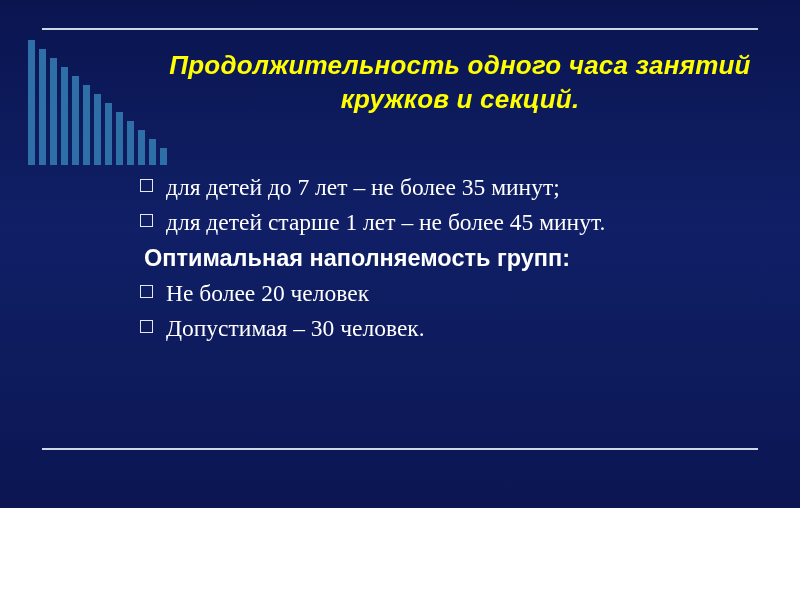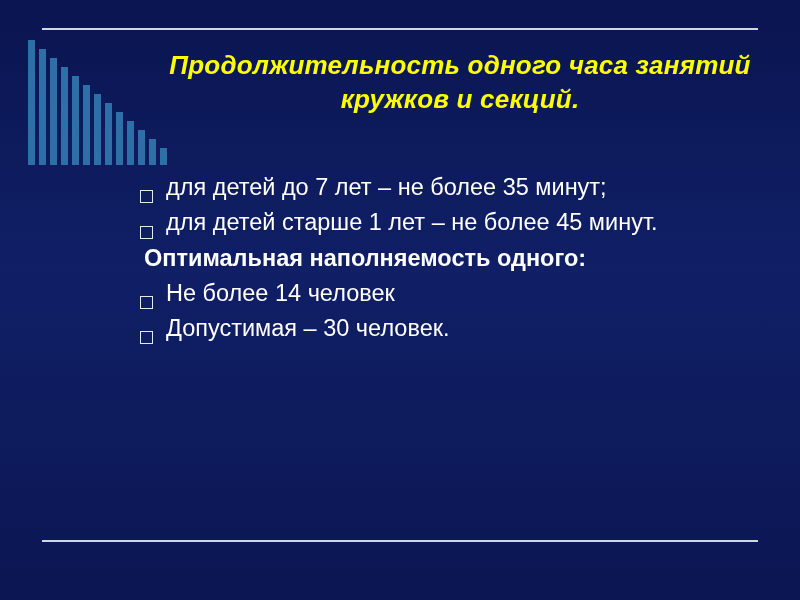--- a/index.html
+++ b/index.html
@@ -8,21 +8,21 @@
   }
   body {
     width: 800px;
     height: 600px;
     overflow: hidden;
     font-family: "Liberation Sans", sans-serif;
   }
   .slide {
     position: relative;
     width: 800px;
-    height: 600px;
+    height: 508px;
     background: #0d1a5e;
     background: linear-gradient(to bottom, #0a1550 0%, #101f66 45%, #0b1652 100%);
     box-sizing: border-box;
   }
 
   
   .ornament {
     position: absolute;
     left: 28px;
     top: 40px;
@@ -71,25 +71,26 @@
 
   .body-block {
     position: absolute;
     left: 140px;
     right: 30px;
     top: 172px;
   }
 
   .bullet-row {
     display: flex;
-    align-items: flex-end;
+    align-items: flex-start;
     color: #ffffff;
     font-size: 23.5px;
     line-height: 1.33;
     margin-bottom: 4px;
+    font-family: Liberation Serif, serif;
   }
   .bullet-marker {
     flex: 0 0 auto;
     width: 26px;
     padding-top: 7px;
     box-sizing: border-box;
   }
   .bullet-marker .sq {
     display: block;
     width: 11px;
@@ -143,27 +144,27 @@
       <span class="bullet-text"> для детей до 7 лет – не более 35 минут;</span>
     </div>
 
     <div class="bullet-row">
       <span class="bullet-marker">
           <span class="sq"></span>
         </span>
       <span class="bullet-text"> для детей старше 1 лет – не более 45 минут.</span>
     </div>
 
-    <div class="heading-row">Оптимальная наполняемость одного:</div>
+    <div class="heading-row">Оптимальная наполняемость групп:</div>
 
     <div class="bullet-row">
       <span class="bullet-marker">
           <span class="sq"></span>
         </span>
-      <span class="bullet-text">Не более 14 человек</span>
+      <span class="bullet-text">Не более 20 человек</span>
     </div>
 
     <div class="bullet-row">
       <span class="bullet-marker">
           <span class="sq"></span>
         </span>
       <span class="bullet-text">Допустимая – 30 человек.</span>
     </div>
 
   </div>

